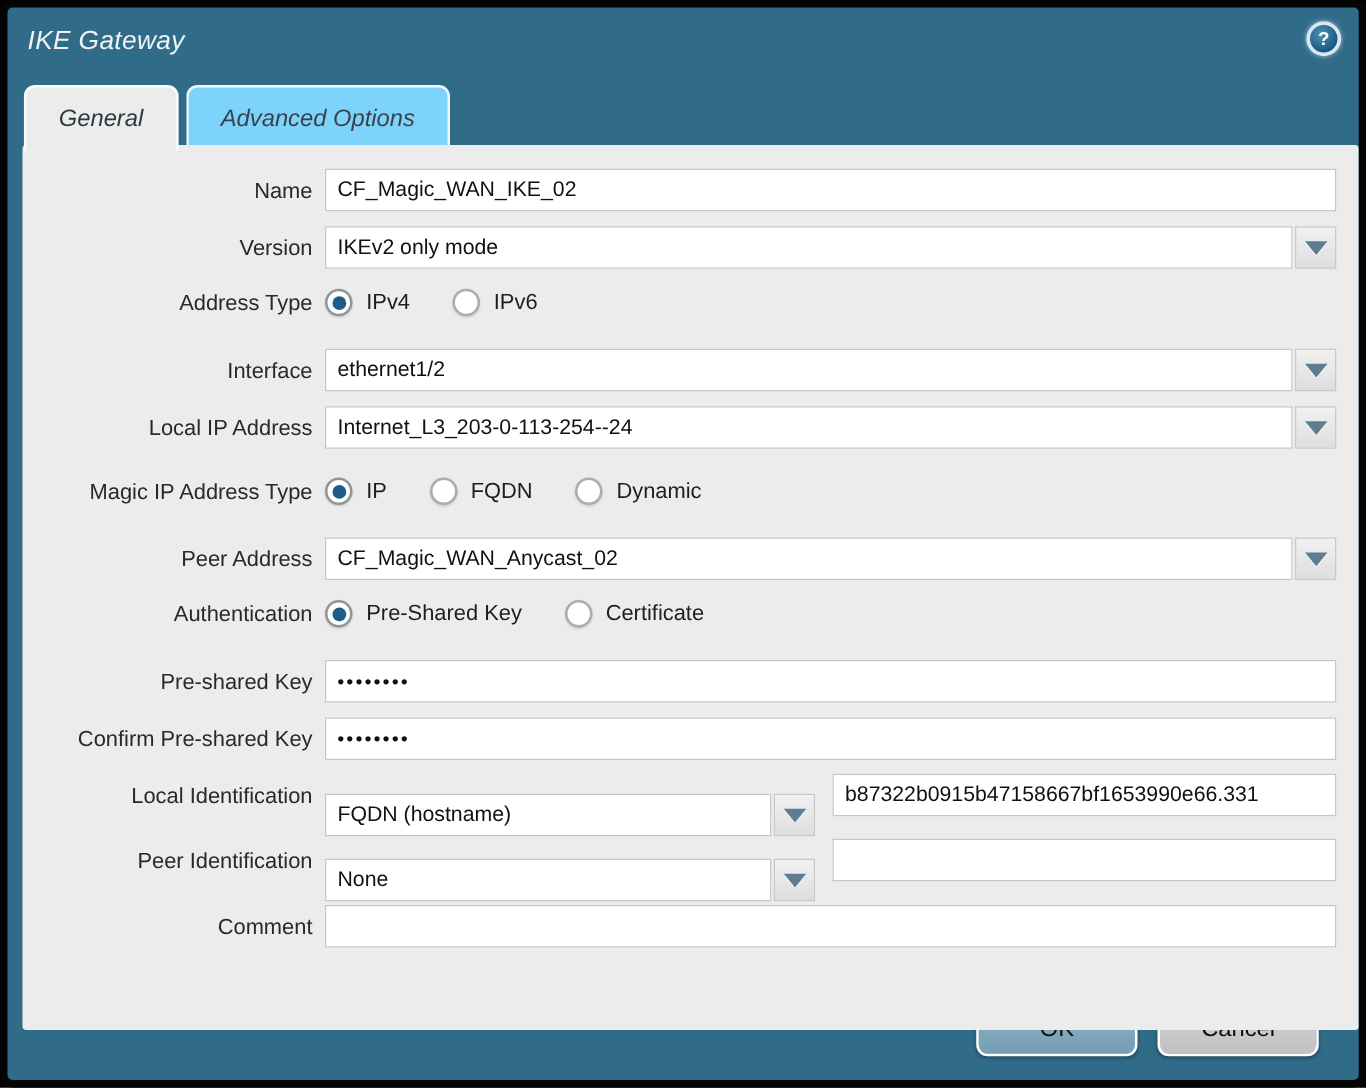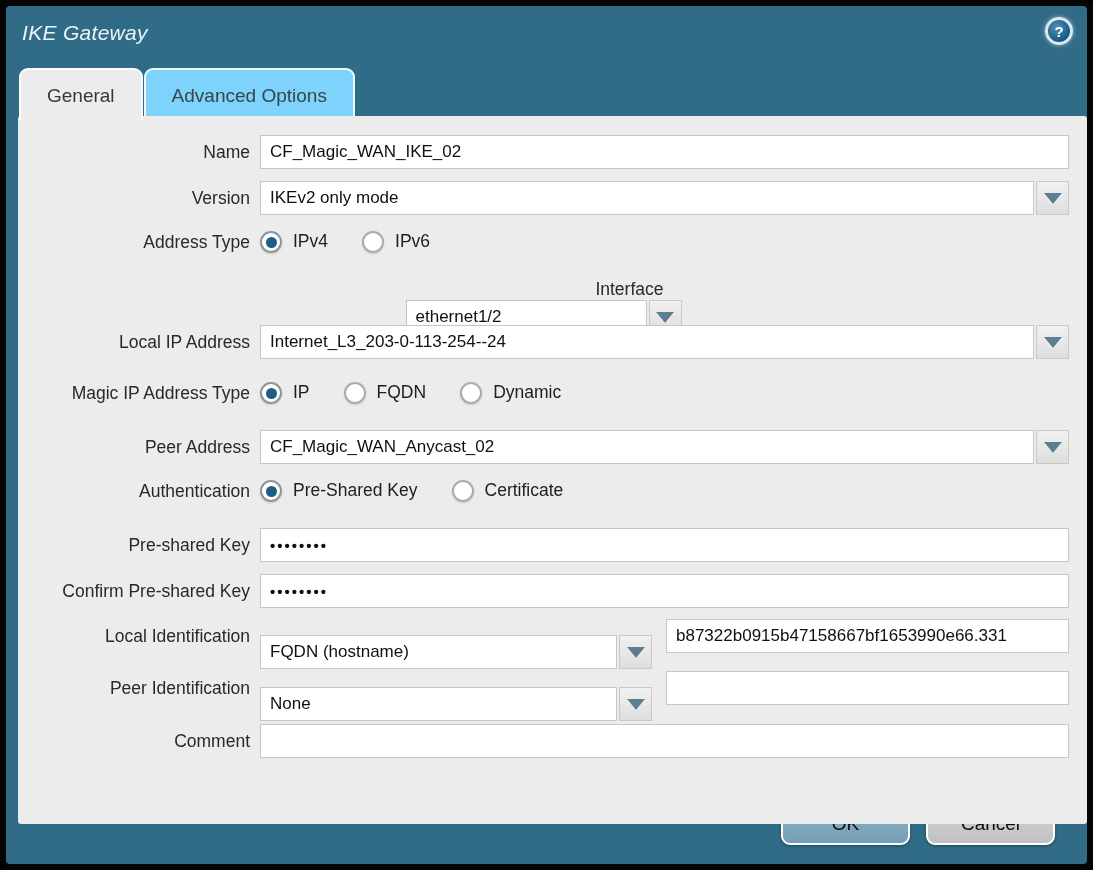--- a/index.html
+++ b/index.html
@@ -25,21 +25,21 @@
     width: 28px; height: 28px; border-radius: 50%;
     background: radial-gradient(circle at 40% 35%, #4d93b8, #14547c 75%);
     border: 3px solid #d9e7f0;
     box-shadow: 0 0 4px rgba(255,255,255,0.55);
     color: #ffffff; font-size: 15px; font-weight: bold;
     display: flex; align-items: center; justify-content: center;
     cursor: pointer;
   }
 
   
-  .tabs { position: absolute; left: 13px; top: 62px; height: 48px; display: flex; gap: 1px; }
+  .tabs { position: absolute; left: 13px; top: 62px; height: 48px; display: flex; gap: 6px; font-style: italic; }
   .tab {
     height: 53px; padding: 0 26px;
     display: flex; align-items: center; justify-content: center;
     font-size: 19px; color: #39444a;
     border: 2px solid rgba(255,255,255,0.85);
     border-bottom: none;
     border-radius: 9px 9px 0 0;
     cursor: pointer;
   }
   .tab.active { background: #ebeceb; color: #2e3a40; position: relative; z-index: 3; }
@@ -99,21 +99,21 @@
   }
   .radio-label { font-size: 17.5px; color: #1c1e1f; }
 
   .half-combo { width: 392px; flex: none; margin-top: 32px; }
   .gap14 { width: 14px; flex: none; }
 
   
   #row-name        { top: 19px; }
   #row-version     { top: 65px; }
   #row-addrtype    { top: 112px; height: 28px; }
-  #row-interface   { top: 163px; flex-direction: column; }
+  #row-interface   { top: 163px; }
   #row-localip     { top: 209px; }
   #row-peertype    { top: 263px; height: 28px; }
   #row-peeraddr    { top: 314px; }
   #row-auth        { top: 361px; height: 28px; }
   #row-psk         { top: 412px; }
   #row-cpsk        { top: 458px; }
   #row-localid     { top: 503px; }
   #row-peerid      { top: 555px; }
   #row-comment     { top: 608px; }
 

